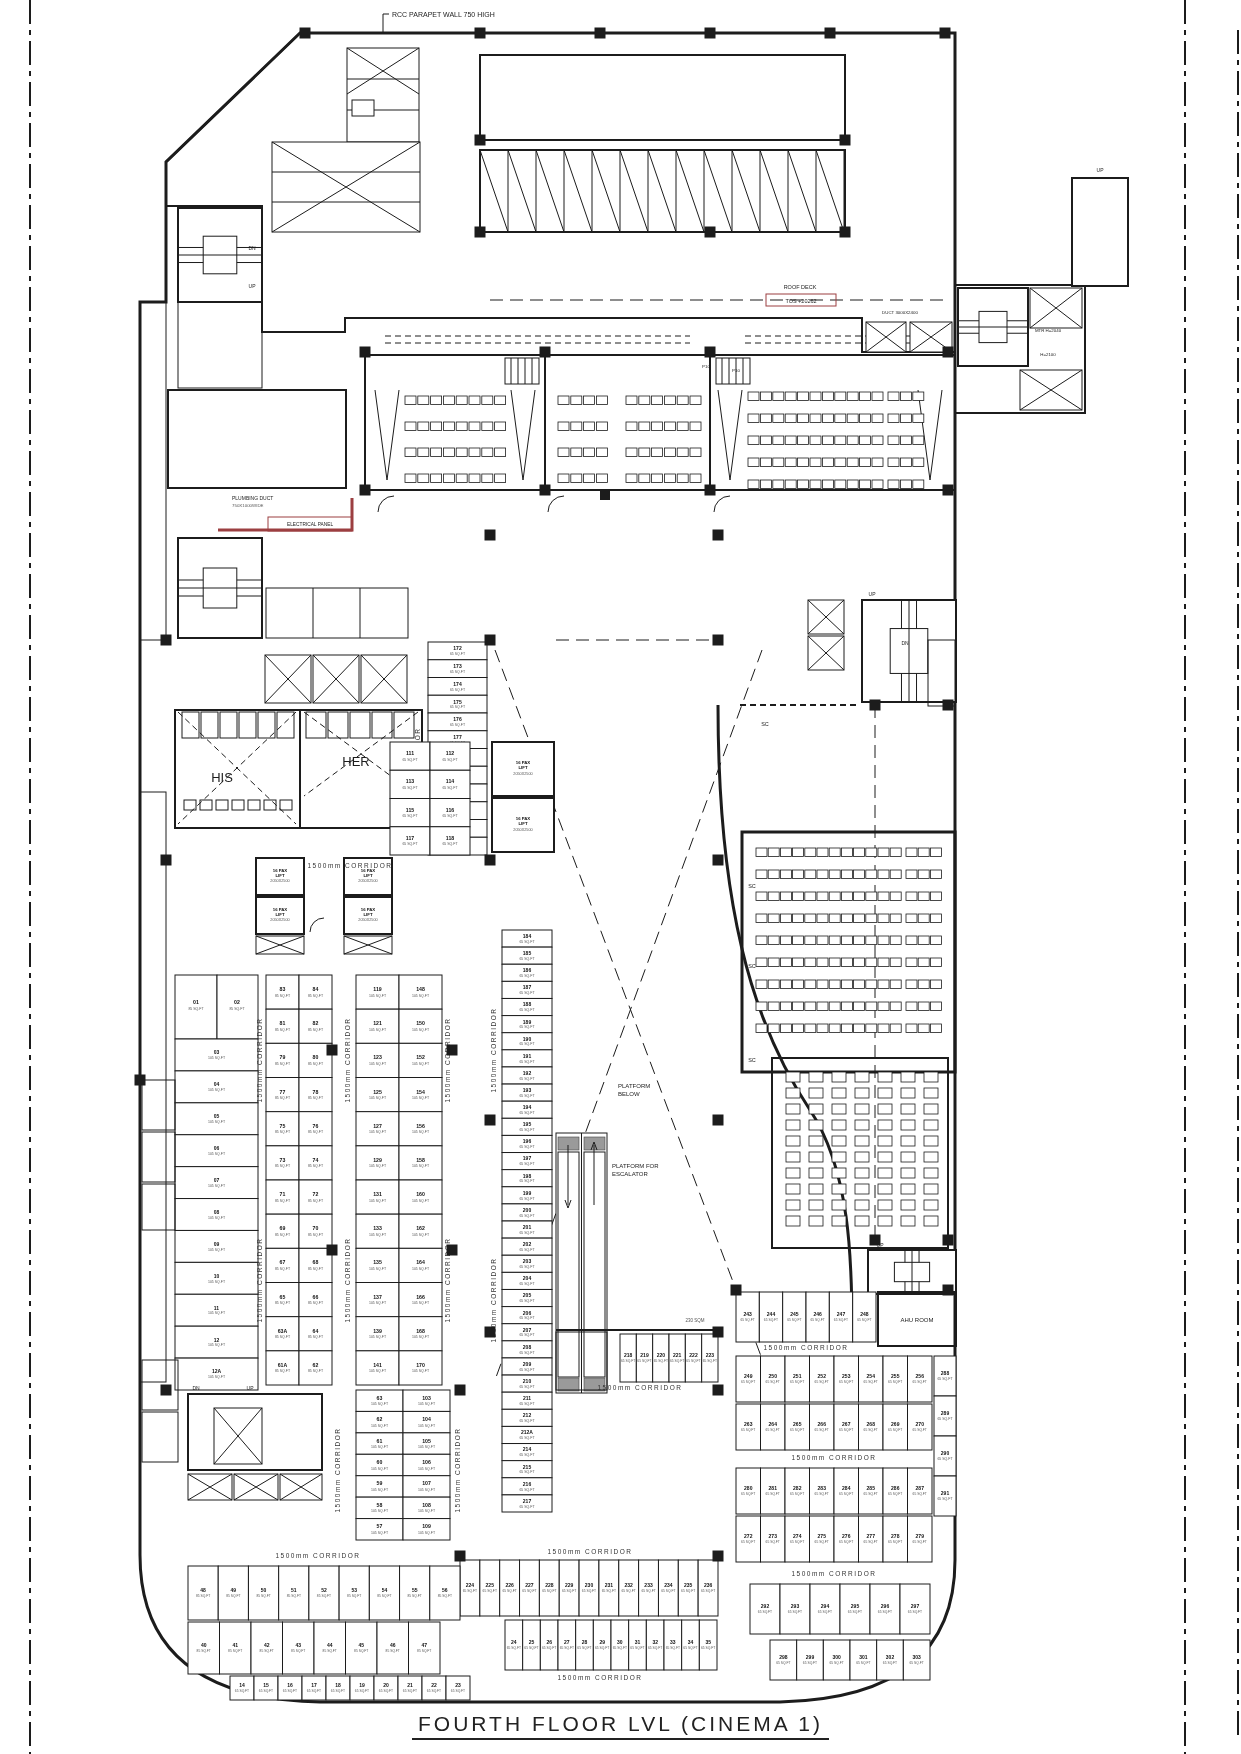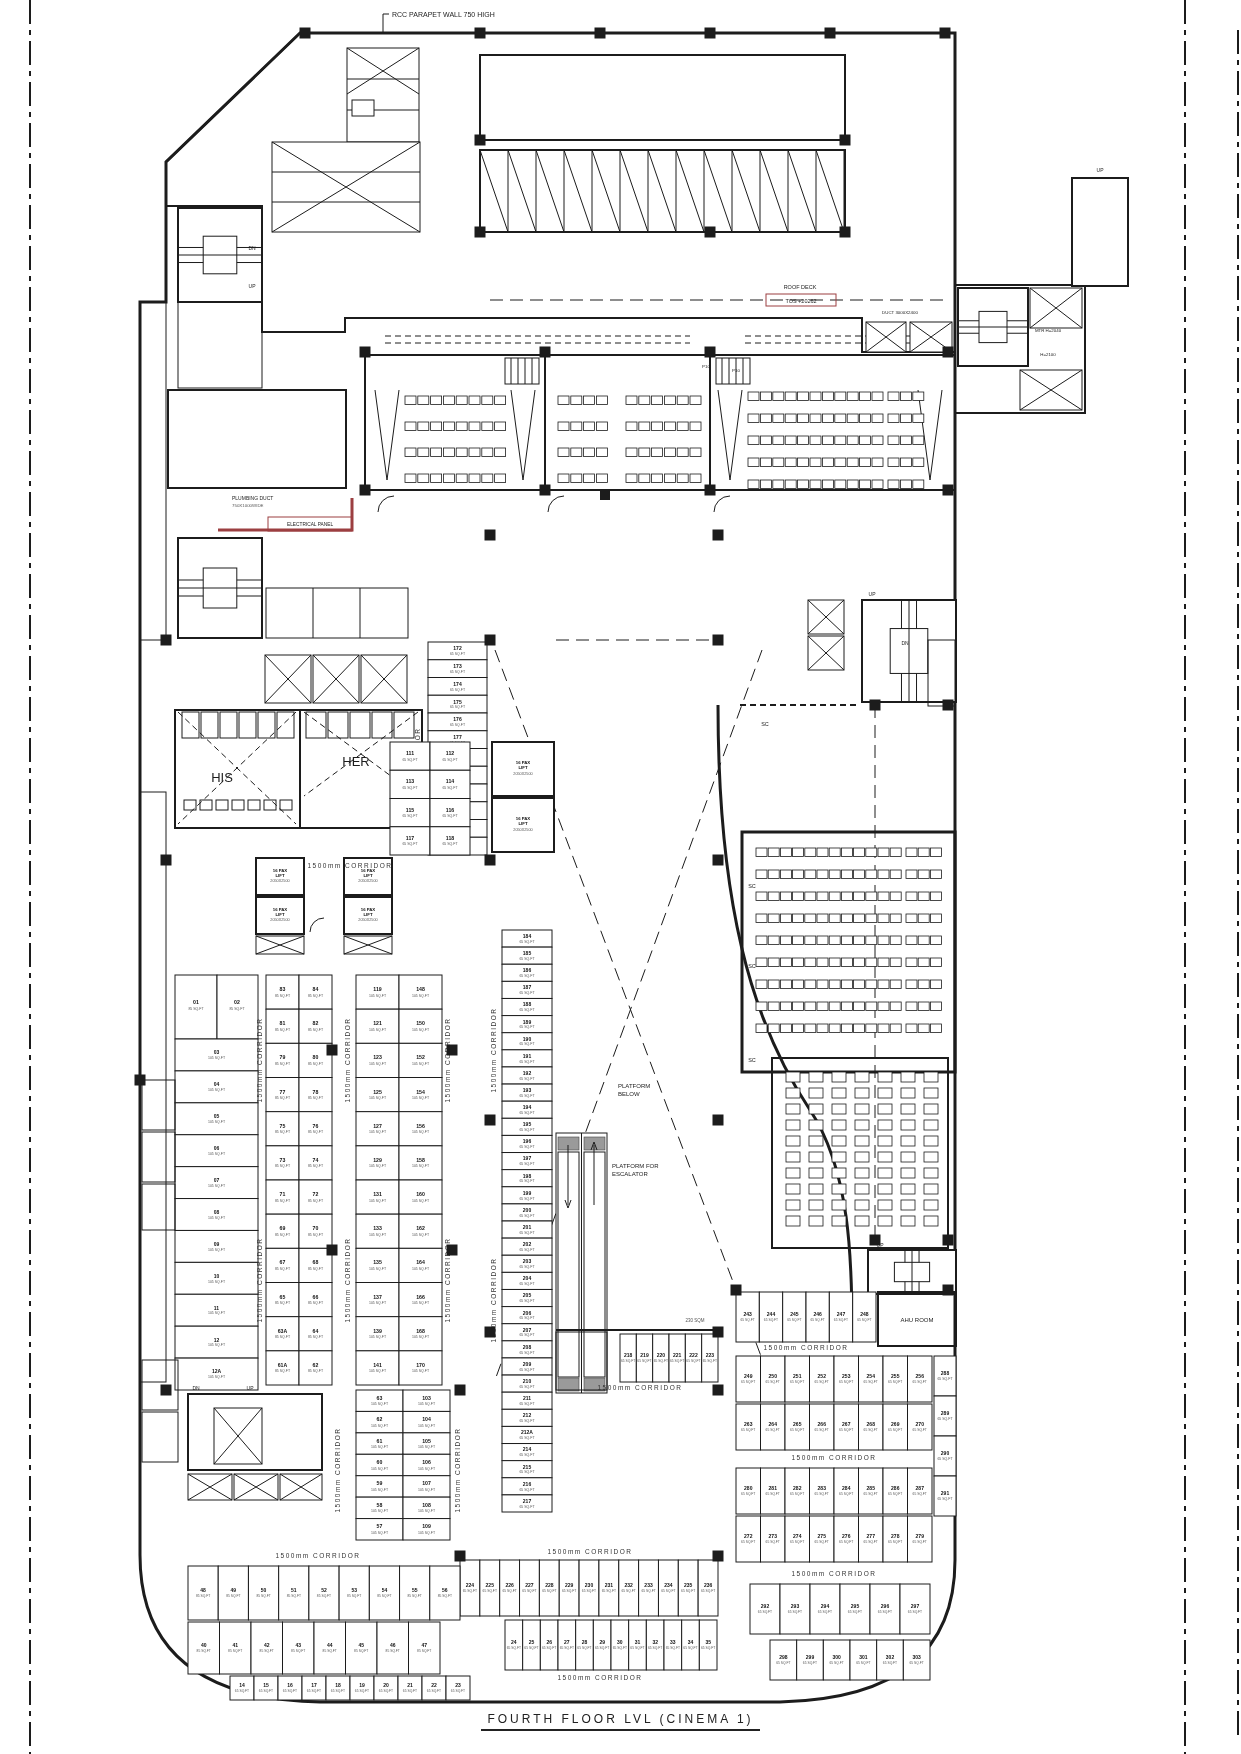--- a/index.html
+++ b/index.html
@@ -14,21 +14,21 @@
   .seat{fill:#fff;stroke:#1c1c1c;stroke-width:0.8;}
   .dash{stroke-dasharray:6 4;}
   .dashL{stroke-dasharray:13 7;}
   .dashdot{stroke-dasharray:24 6 5 6;}
   .red{stroke:#9c3f41;}
   .num{font-weight:bold;fill:#111;}
   .tiny{fill:#555;}
   .corr{letter-spacing:1.5px;fill:#333;}
   .gry{fill:#9a9a9a;stroke:#444;stroke-width:0.6;}
   #title{position:absolute;left:0;top:1712px;width:100%;text-align:center;
-    font-size:12px;letter-spacing:3px;color:#222;}
+    font-size:21px;letter-spacing:3px;color:#222;}
   #title span{border-bottom:2px solid #222;padding:0 6px 3px 6px;}
 </style>
 </head>
 <body>
 
 <svg id="sheet" viewBox="0 0 1241 1754" xmlns="http://www.w3.org/2000/svg">
   <defs>
     <pattern id="hx" width="8" height="8" patternUnits="userSpaceOnUse">
       <path d="M0 0L8 8M8 0L0 8" stroke="#9a9a9a" stroke-width="0.6" fill="none"></path>
     </pattern>

